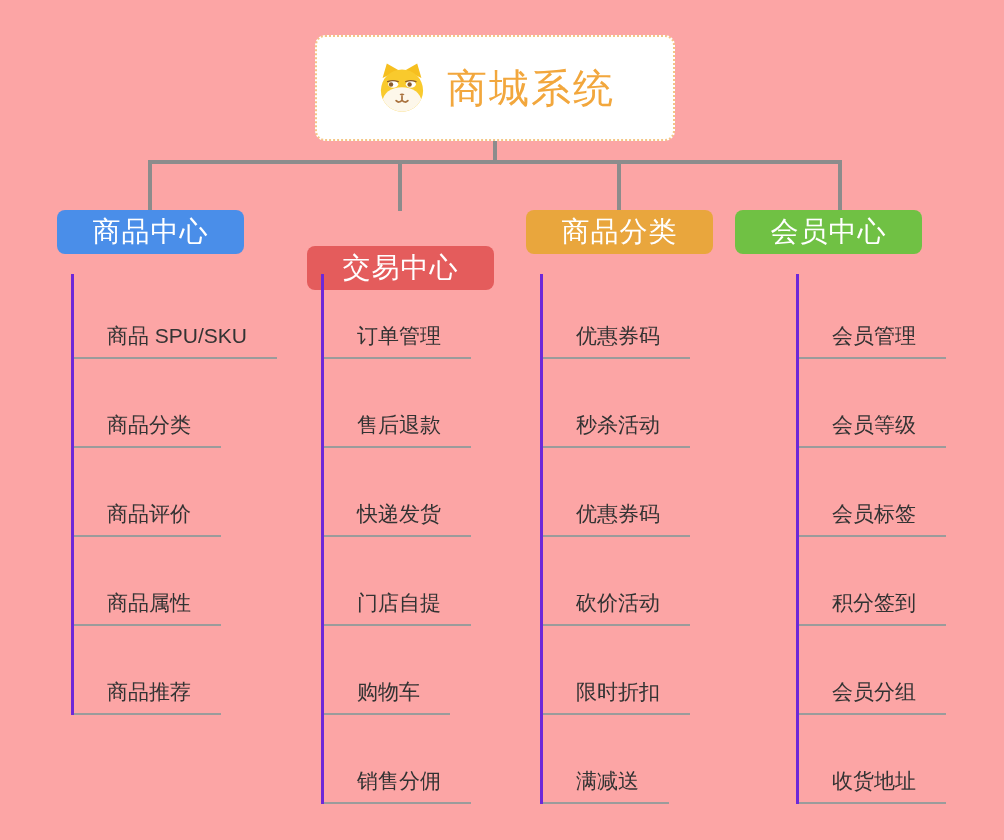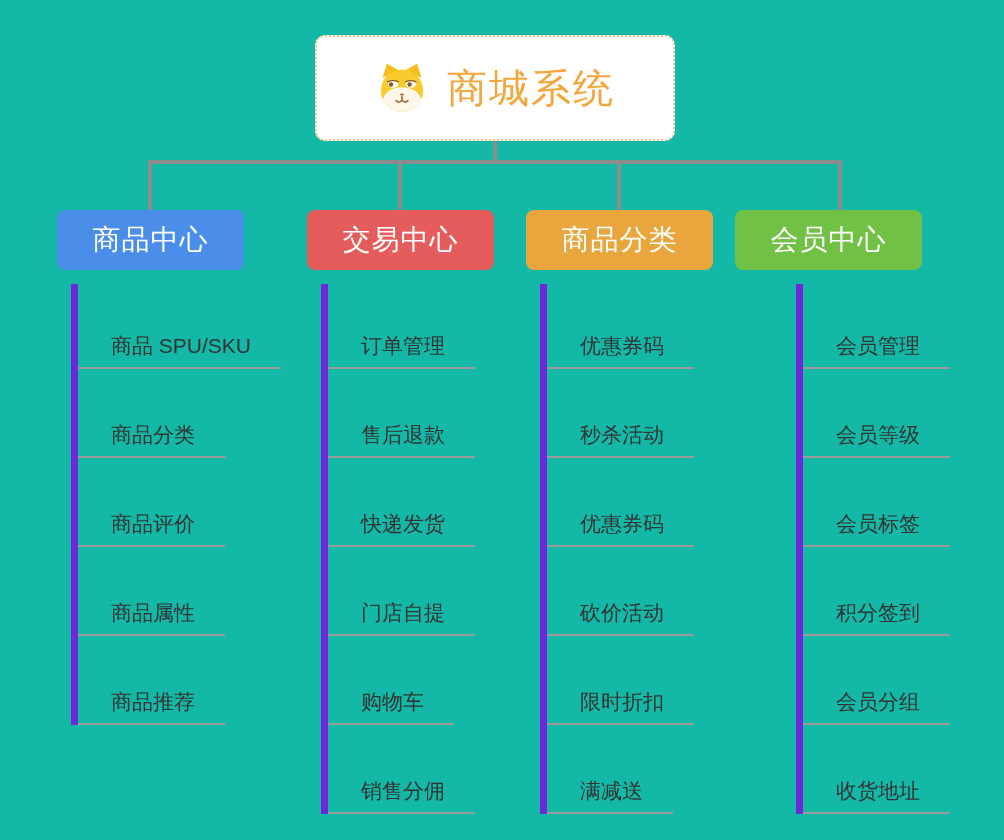--- a/index.html
+++ b/index.html
@@ -4,21 +4,21 @@
 <style>
   * { margin: 0; padding: 0; box-sizing: border-box; }
   html,body { width: 1004px; height: 840px; }
   body {
     font-family: "Liberation Sans", "DejaVu Sans", sans-serif;
     overflow: hidden;
   }
   #canvas {
     position: relative;
     width: 1004px; height: 840px;
-    background: #14b8a6;
+    background: #fca5a5;
   }
 
   
   .root-node {
     position: absolute; left: 315px; top: 35px;
     width: 360px; height: 106px;
     background: #ffffff;
     border: 2px dotted #f3c786;
     border-radius: 10px;
     display: flex; align-items: center; justify-content: center;
@@ -40,38 +40,38 @@
   .trunk-h     { left: 148px; top: 160px; width: 694px; height: 4px; }
   .drop        { top: 160px; width: 4px; height: 51px; }
   .drop-0 { left: 148px; }
   .drop-1 { left: 398px; }
   .drop-2 { left: 617px; }
   .drop-3 { left: 838px; }
 
   
   .branch-box {
     position: absolute; top: 210px;
-    width: 187px; height: 60px;
+    width: 187px; height: 44px;
     border-radius: 8px;
     color: #ffffff;
     font-size: 28px;
     letter-spacing: 1px;
     display: flex; align-items: center; justify-content: center;
     white-space: nowrap;
     cursor: pointer;
   }
   .box-0 { left: 57px; }
   .box-1 { left: 307px; }
   .box-2 { left: 526px; }
   .box-3 { left: 735px; }
 
   
   .child-col {
-    position: absolute; top: 284px;
-    border-left: 7px solid #6d28d9;
+    position: absolute; top: 274px;
+    border-left: 3px solid #6d28d9;
   }
   .col-0 { left: 71px; }
   .col-1 { left: 321px; }
   .col-2 { left: 540px; }
   .col-3 { left: 761px; margin-left: 35px; }
 
   .child-item {
     height: 89px;
     display: flex;
     align-items: flex-end;
@@ -116,21 +116,21 @@
   </div>
 
   <div class="line root-stub"></div>
   <div class="line trunk-h"></div>
   <div class="line drop drop-0"></div>
   <div class="line drop drop-1"></div>
   <div class="line drop drop-2"></div>
   <div class="line drop drop-3"></div>
 
   <div class="branch-box box-0" style="background: rgb(74, 142, 233);">商品中心</div>
-  <div class="branch-box box-1" style="background: rgb(228, 92, 92);">交易中心</div>
+  <div class="branch-box box-1" style="background: rgb(228, 92, 92); margin-top: 36px;">交易中心</div>
   <div class="branch-box box-2" style="background: rgb(233, 166, 61);">商品分类</div>
   <div class="branch-box box-3" style="background: rgb(112, 193, 68);">会员中心</div>
 
   <div class="child-col col-0">
       <div class="child-item">
         <span>商品 SPU/SKU</span>
       </div>
       <div class="child-item">
         <span>商品分类</span>
       </div>

